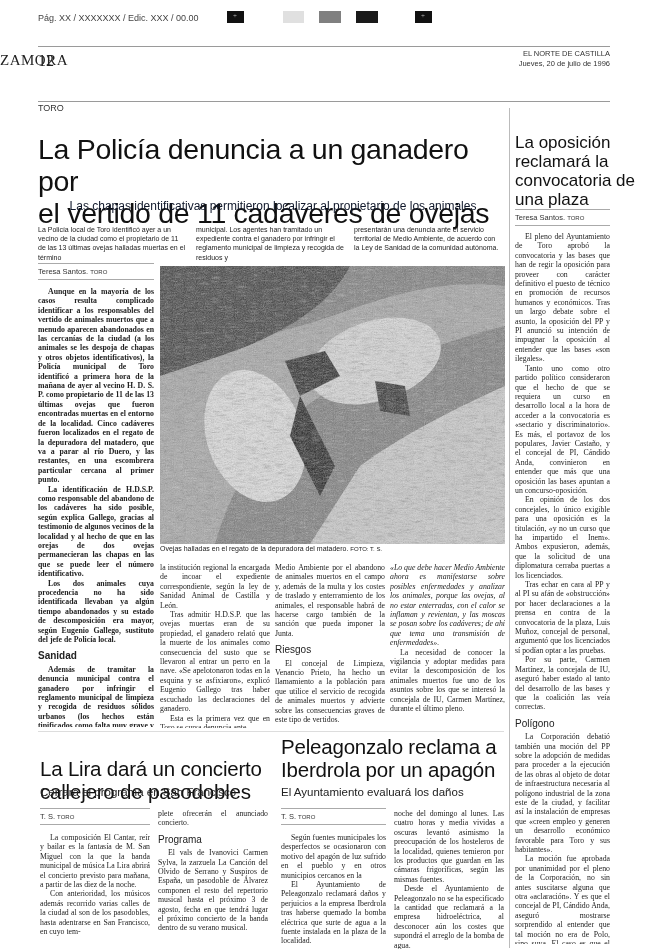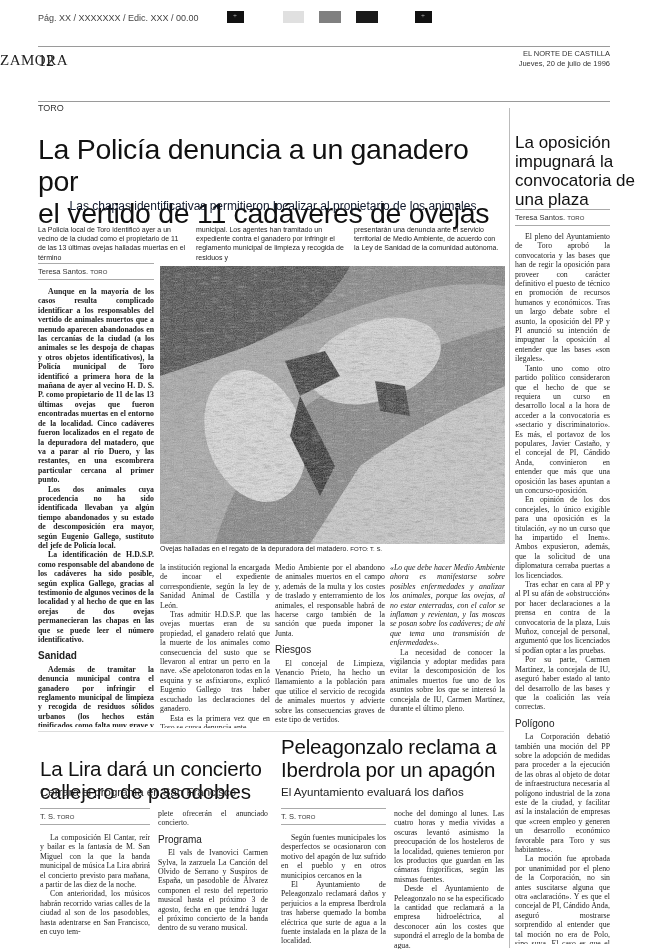--- a/index.html
+++ b/index.html
@@ -75,22 +75,22 @@
 <div class="abs lede sans" style="left:196px;">municipal. Los agentes han tramitado un expediente contra el ganadero por infringir el reglamento municipal de limpieza y recogida de residuos y</div>
 <div class="abs lede sans" style="left:354px;">presentarán una denuncia ante el servicio territorial de Medio Ambiente, de acuerdo con la Ley de Sanidad de la comunidad autónoma.</div>
 
 <div class="abs byline-box sans" style="left:38px;top:263px;width:116px;">
   <span>Teresa Santos.</span>
   <span style="font-size:6px;">TORO</span>
 </div>
 
 <div class="abs body serif" style="left:38px;top:287px;width:116px;height:440px;overflow:hidden;font-weight:bold;">
   <p>Aunque en la mayoría de los casos resulta complicado identificar a los responsables del vertido de animales muertos que a menudo aparecen abandonados en las cercanías de la ciudad (a los animales se les despoja de chapas y otros objetos identificativos), la Policía municipal de Toro identificó a primera hora de la mañana de ayer al vecino H. D. S. P. como propietario de 11 de las 13 últimas ovejas que fueron encontradas muertas en el entorno de la localidad. Cinco cadáveres fueron localizados en el regato de la depuradora del matadero, que va a parar al río Duero, y las restantes, en una escombrera particular cercana al primer punto.</p>
+  <p>La identificación de H.D.S.P. como responsable del abandono de los cadáveres ha sido posible, según explica Gallego, gracias al testimonio de algunos vecinos de la localidad y al hecho de que en las orejas de dos ovejas permanecieran las chapas en las que se puede leer el número identificativo.</p>
   <p>Los dos animales cuya procedencia no ha sido identificada llevaban ya algún tiempo abandonados y su estado de descomposición era mayor, según Eugenio Gallego, sustituto del jefe de Policía local.</p>
-  <p>La identificación de H.D.S.P. como responsable del abandono de los cadáveres ha sido posible, según explica Gallego, gracias al testimonio de algunos vecinos de la localidad y al hecho de que en las orejas de dos ovejas permanecieran las chapas en las que se puede leer el número identificativo.</p>
   <div class="subsec">Sanidad</div>
   <p>Además de tramitar la denuncia municipal contra el ganadero por infringir el reglamento municipal de limpieza y recogida de residuos sólidos urbanos (los hechos están tipificados como falta muy grave y la sanción asciende a 5.000 pesetas), la Policía cursará denuncia ante el servicio territorial de Medio Ambiente para que sea</p>
 </div>
 
 <div class="abs photo">
   <svg width="345" height="278" viewBox="0 0 345 278">
     <defs>
       <filter id="grain">
           <feTurbulence type="fractalNoise" baseFrequency="0.9" numOctaves="2" seed="3"></feTurbulence>
           <feColorMatrix type="saturate" values="0"></feColorMatrix>
@@ -141,21 +141,21 @@
   <div class="subsec">Riesgos</div>
   <p>El concejal de Limpieza, Venancio Prieto, ha hecho un llamamiento a la población para que utilice el servicio de recogida de animales muertos y advierte sobre las consecuencias graves de este tipo de vertidos.</p>
 </div>
 
 <div class="abs body serif" style="left:390px;top:563px;width:115px;height:165px;overflow:hidden;">
   <p class="noind it">«Lo que debe hacer Medio Ambiente ahora es manifestarse sobre posibles enfermedades y analizar los animales, porque las ovejas, al no estar enterradas, con el calor se inflaman y revientan, y las moscas se posan sobre los cadáveres; de ahí que tema una transmisión de enfermedades».</p>
   <p>La necesidad de conocer la vigilancia y adoptar medidas para evitar la descomposición de los animales muertos fue uno de los asuntos sobre los que se interesó la concejala de IU, Carmen Martínez, durante el último pleno.</p>
 </div>
 
 <div class="abs vrule" style="left:509px;top:108px;height:840px;"></div>
-<div class="abs side-head sans">La oposición impugnará la convocatoria de una plaza</div>
+<div class="abs side-head sans">La oposición reclamará la convocatoria de una plaza</div>
 <div class="abs byline-box sans" style="left:515px;top:209px;width:95px;">
   <span>Teresa Santos.</span>
   <span style="font-size:6px;">TORO</span>
 </div>
 <div class="abs body serif" style="left:515px;top:232px;width:95px;height:712px;overflow:hidden;">
   <p>El pleno del Ayuntamiento de Toro aprobó la convocatoria y las bases que han de regir la oposición para proveer con carácter definitivo el puesto de técnico en promoción de recursos humanos y económicos. Tras un largo debate sobre el asunto, la oposición del PP y PI anunció su intención de impugnar la oposición al entender que las bases «son ilegales».</p>
   <p>Tanto uno como otro partido político consideraron que el hecho de que se requiera un curso en desarrollo local a la hora de acceder a la convocatoria es «sectario y discriminatorio». Es más, el portavoz de los populares, Javier Castaño, y el concejal de PI, Cándido Anda, convinieron en entender que más que una oposición las bases apuntan a un concurso-oposición.</p>
   <p>En opinión de los dos concejales, lo único exigible para una oposición es la titulación, «y no un curso que ha impartido el Inem». Ambos expusieron, además, que la solicitud de una diplomatura cerraba puertas a los licenciados.</p>
   <p>Tras echar en cara al PP y al PI su afán de «obstrucción» por hacer declaraciones a la prensa en contra de la convocatoria de la plaza, Luis Muñoz, concejal de personal, argumentó que los licenciados sí podían optar a las pruebas.</p>
   <p>Por su parte, Carmen Martínez, la concejala de IU, aseguró haber estado al tanto del desarrollo de las bases y que la coalición las veía correctas.</p>
@@ -167,21 +167,21 @@
 <div class="abs" style="left:38px;top:731px;width:466px;height:1px;background:#ddd;"></div>
 
 <div class="abs h2 sans" style="left:40px;top:735px;width:230px;margin-top:22px;">La Lira dará un concierto callejero de pasodobles</div>
 <div class="abs h2sub sans" style="left:40px;top:786px;width:230px;">Cerrará el programa en San Francisco</div>
 <div class="abs byline-box sans" style="left:40px;top:808px;width:110px;">
   <span>T. S.</span>
   <span style="font-size:6px;">TORO</span>
 </div>
 <div class="abs body serif" style="left:40px;top:833px;width:110px;height:115px;overflow:hidden;">
   <p>La composición El Cantar, reír y bailar es la fantasía de M. San Miguel con la que la banda municipal de música La Lira abrirá el concierto previsto para mañana, a partir de las diez de la noche.</p>
-  <p>Con anterioridad, los músicos habrán recorrido varias calles de la ciudad al son de los pasodobles, hasta adentrarse en San Francisco, en cuyo tem-</p>
+  <p>Con anterioridad, los músicos además recorrido varias calles de la ciudad al son de los pasodobles, hasta adentrarse en San Francisco, en cuyo tem-</p>
 </div>
 <div class="abs body serif" style="left:158px;top:809px;width:110px;height:140px;overflow:hidden;">
   <p class="noind">plete ofrecerán el anunciado concierto.</p>
   <div class="subsec">Programa</div>
   <p>El vals de Ivanovici Carmen Sylva, la zarzuela La Canción del Olvido de Serrano y Suspiros de España, un pasodoble de Álvarez componen el resto del repertorio musical hasta el próximo 3 de agosto, fecha en que tendrá lugar el próximo concierto de la banda dentro de su verano musical.</p>
 </div>
 
 <div class="abs h2 sans" style="left:281px;top:735px;width:225px;">Peleagonzalo reclama a Iberdrola por un apagón</div>
 <div class="abs h2sub sans" style="left:281px;top:786px;width:225px;">El Ayuntamiento evaluará los daños</div>
 <div class="abs byline-box sans" style="left:281px;top:808px;width:105px;">

